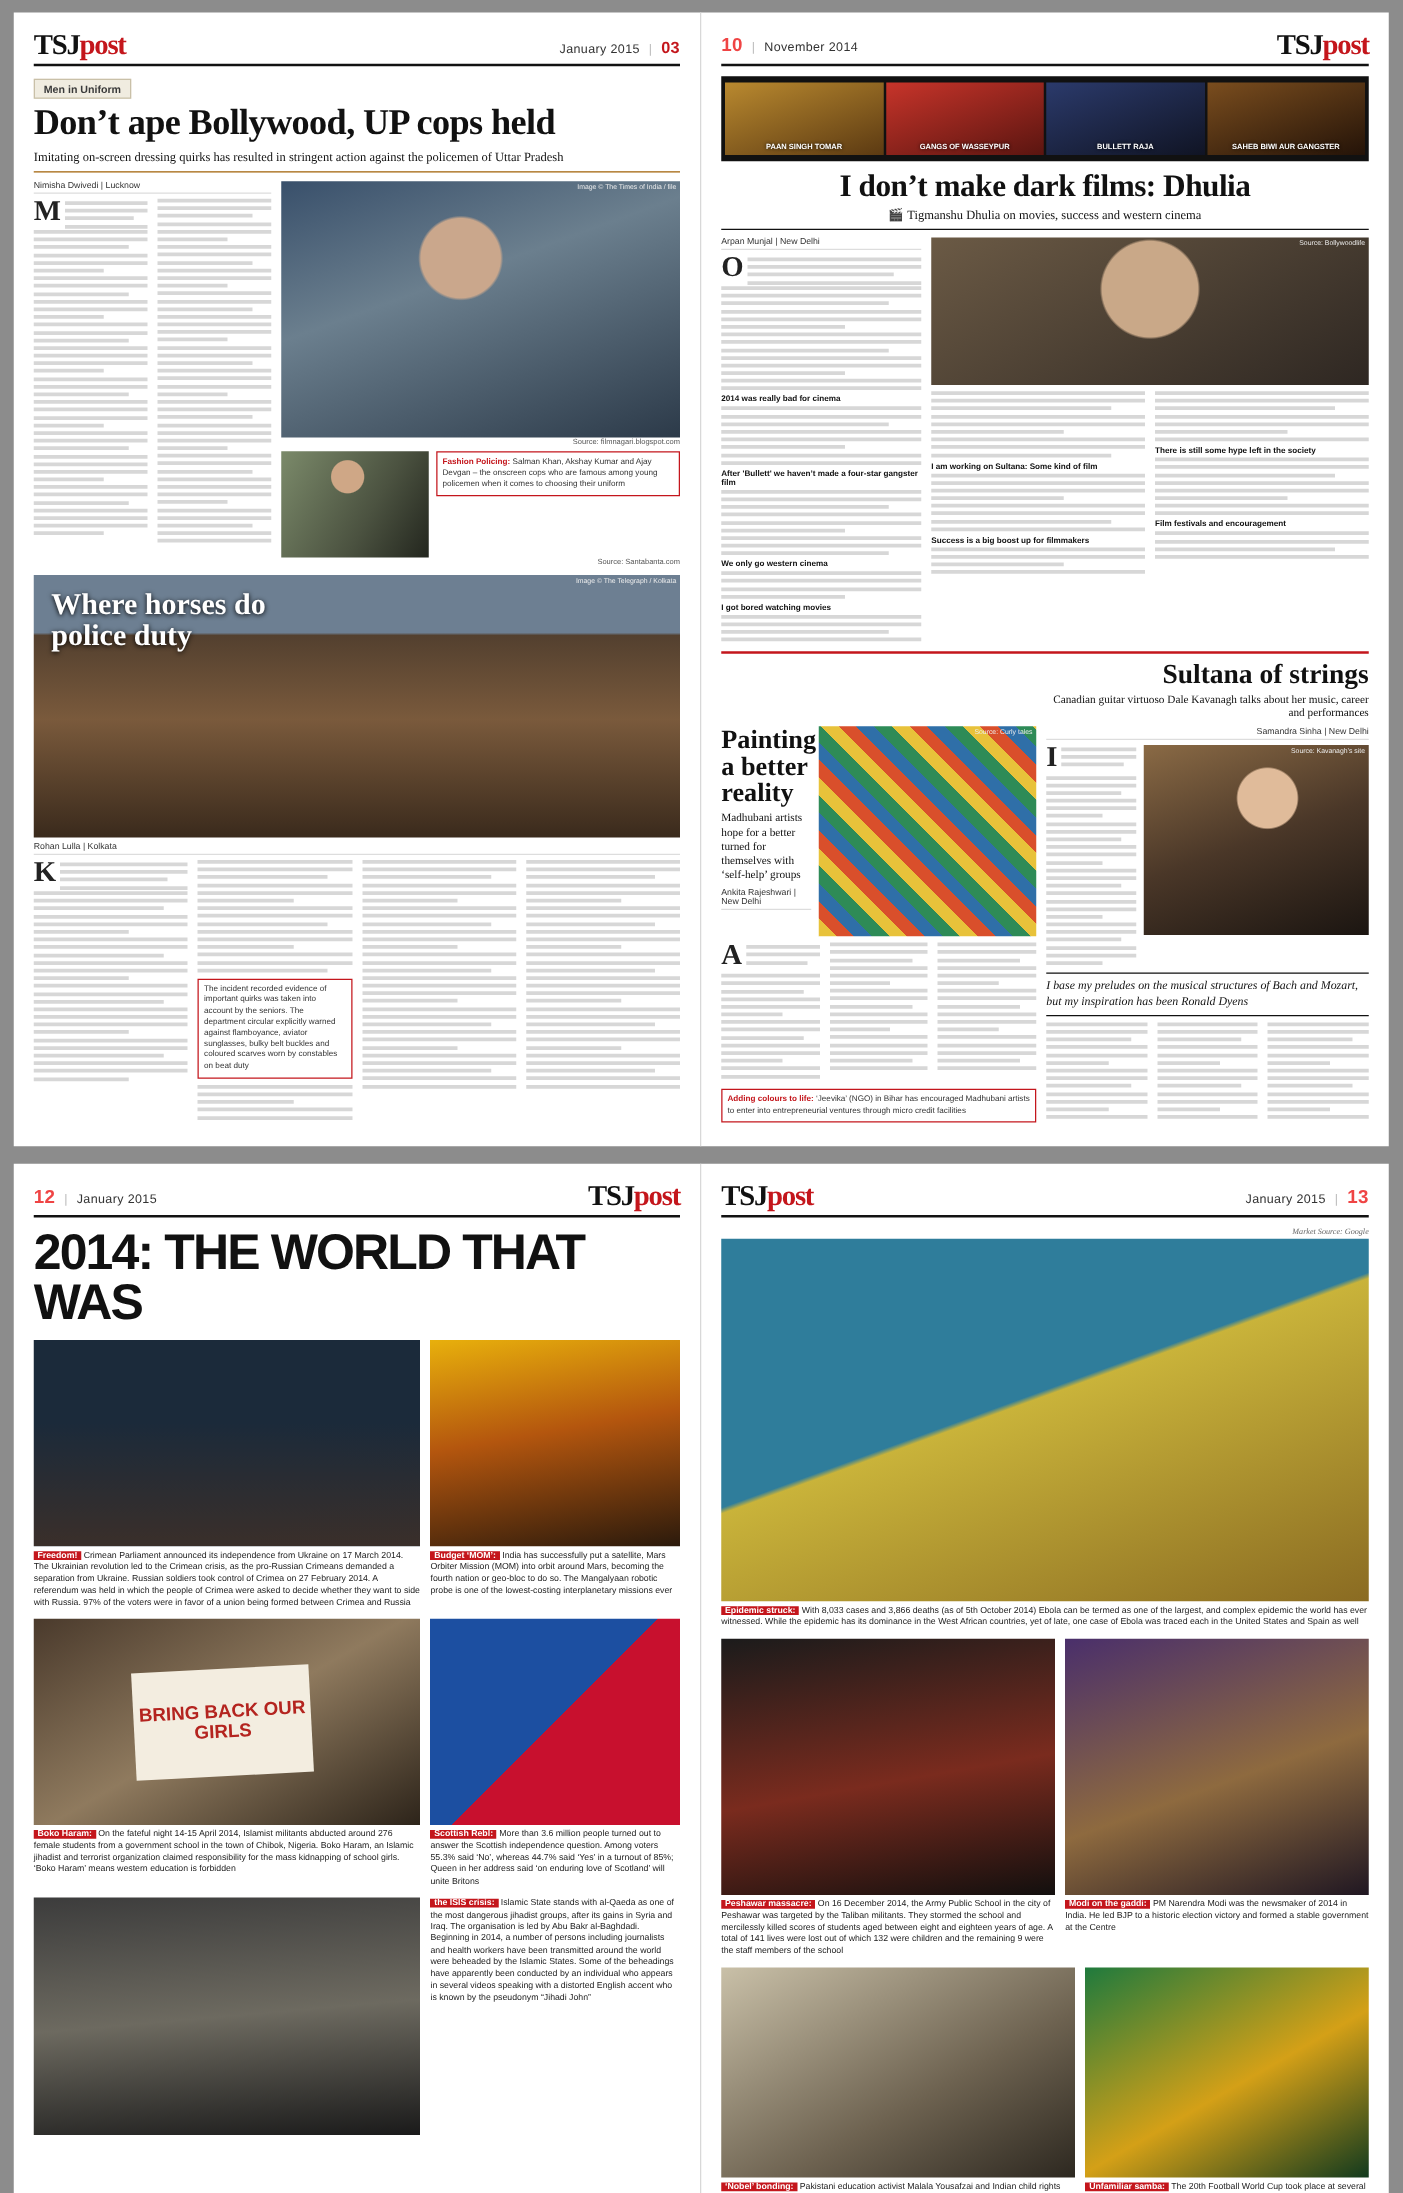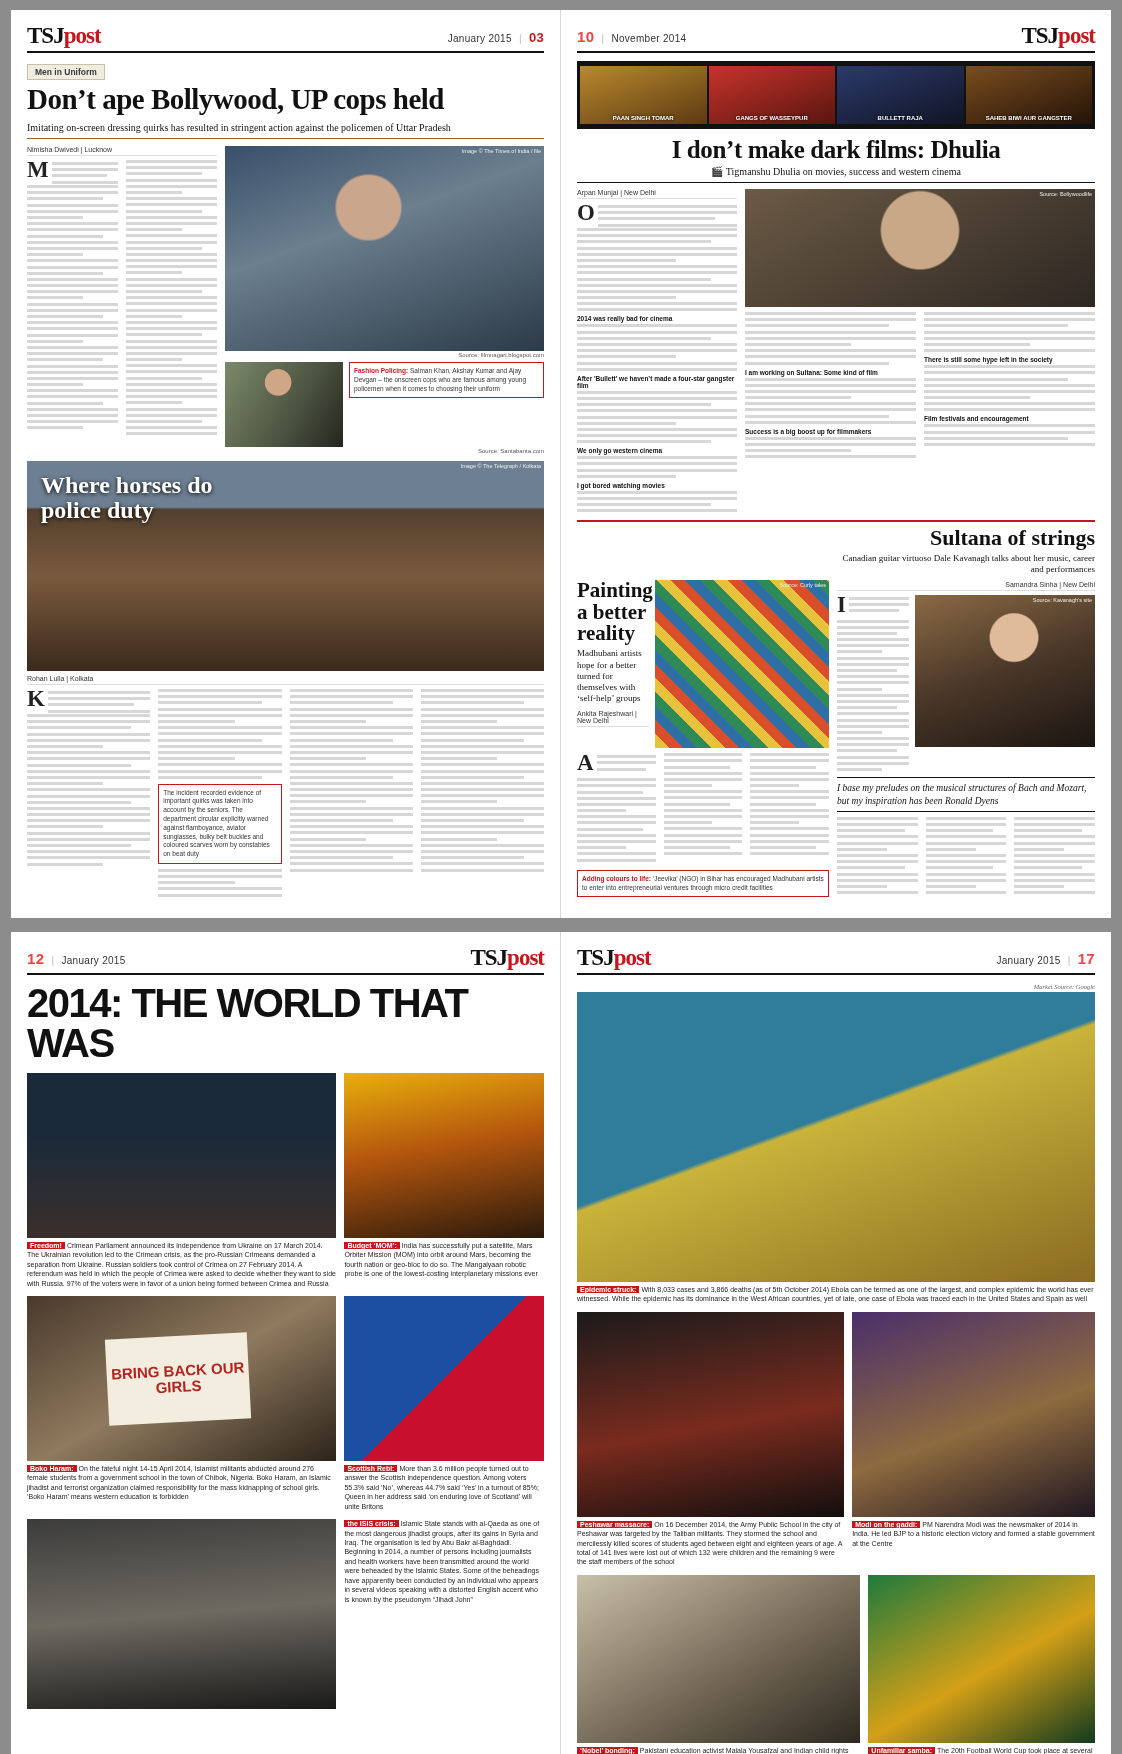--- a/index.html
+++ b/index.html
@@ -1000,21 +1000,21 @@
 
     <div class="page">
 
       <div class="masthead">
         <div class="logo">
           <span class="tsj">TSJ</span><span class="post">post</span>
         </div>
         <div class="folio">
           <span>January 2015</span>
           <span class="sep">|</span>
-          <span class="bignum">17</span>
+          <span class="bignum">13</span>
         </div>
       </div>
 
       <div class="tiny-ital" style="text-align:right; margin-bottom:2px;">Market Source: Google</div>
 
       <div class="photo ph-ebola" style="height:290px;"></div>
       <div class="newscap">
         <span class="lead">Epidemic struck:</span><span>With 8,033 cases and 3,866 deaths (as of 5th October 2014) Ebola can be termed as one of the largest, and complex epidemic the world has ever witnessed. While the epidemic has its dominance in the West African countries, yet of late, one case of Ebola was traced each in the United States and Spain as well</span>
       </div>
 

